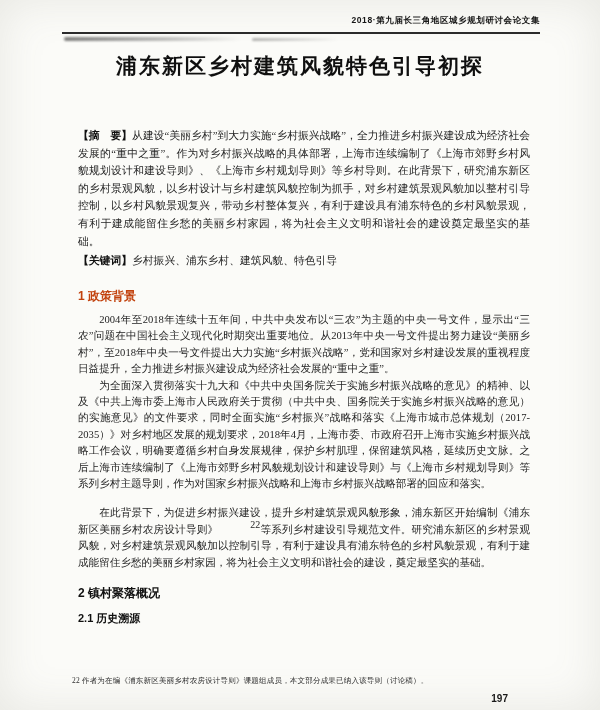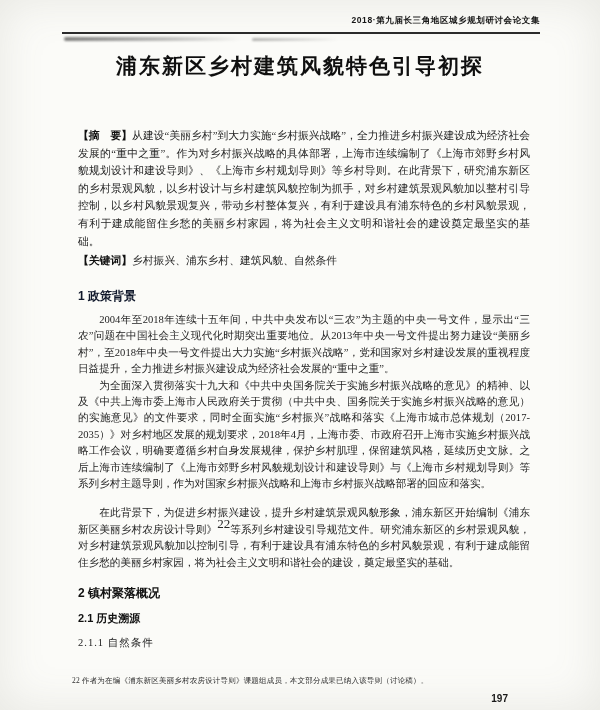--- a/index.html
+++ b/index.html
@@ -29,24 +29,24 @@
   .authors{
     position:absolute;top:97px;left:0;width:100%;text-align:center;
     font-size:9.5px;font-weight:bold;letter-spacing:.5px;color:#222;
   }
   .authors span{margin:0 8px;}
   .front-matter{position:absolute;top:127px;left:78px;width:452px;}
   .abstract{font-size:10.8px;line-height:17.6px;text-align:justify;margin:0;color:#242424;}
   .inline-label{font-family:"Liberation Sans","DejaVu Sans",sans-serif;font-weight:bold;color:#111;text-align:center;}
   .keywords{font-size:10.8px;line-height:18px;margin:1px 0 0 0;color:#242424;}
   .body-text{position:absolute;top:288px;left:78px;width:452px;}
-  .sec-h1{font-family:"Liberation Sans","DejaVu Sans",sans-serif;font-size:12px;font-weight:bold;margin:0 0 7px 0;color:#0f172a;}
+  .sec-h1{font-family:"Liberation Sans","DejaVu Sans",sans-serif;font-size:12px;font-weight:bold;margin:0 0 7px 0;color:#c2410c;}
   .para{font-size:10.6px;line-height:16.4px;text-align:justify;text-indent:2em;margin:0;color:#242424;}
   .para.gap{margin-top:13px;}
-  .para sup{font-size:13px;line-height:0;}
+  .para sup{font-size:10px;line-height:0;margin-left:32px;}
   .sec-h2{font-family:"Liberation Sans","DejaVu Sans",sans-serif;font-size:12px;font-weight:bold;margin:14px 0 0 0;color:#111;}
   .sec-h3{font-family:"Liberation Sans","DejaVu Sans",sans-serif;font-size:11px;font-weight:bold;margin:9px 0 0 0;color:#111;}
   .sec-h4{font-size:10.5px;font-weight:normal;margin:10px 0 0 0;letter-spacing:1px;color:#242424;}
   .footnote{
     position:absolute;left:72px;right:70px;bottom:24px;
     font-size:7.5px;line-height:10px;color:#2e2e2e;letter-spacing:.2px;
   }
   .page-number{
     position:absolute;bottom:6px;right:92px;
     font-family:"Liberation Sans","DejaVu Sans",sans-serif;
@@ -61,30 +61,29 @@
   <div class="journal-header">2018·第九届长三角地区城乡规划研讨会论文集</div>
   <div class="header-rule"></div>
   <div class="artifact-1"></div>
   <div class="artifact-2"></div>
 
   <div class="paper-title">浦东新区乡村建筑风貌特色引导初探</div>
 
 
   <div class="front-matter">
     <p class="abstract"><span class="inline-label">【摘　要】</span><span>从建设“美丽乡村”到大力实施“乡村振兴战略”，全力推进乡村振兴建设成为经济社会发展的“重中之重”。作为对乡村振兴战略的具体部署，上海市连续编制了《上海市郊野乡村风貌规划设计和建设导则》、《上海市乡村规划导则》等乡村导则。在此背景下，研究浦东新区的乡村景观风貌，以乡村设计与乡村建筑风貌控制为抓手，对乡村建筑景观风貌加以整村引导控制，以乡村风貌景观复兴，带动乡村整体复兴，有利于建设具有浦东特色的乡村风貌景观，有利于建成能留住乡愁的美丽乡村家园，将为社会主义文明和谐社会的建设奠定最坚实的基础。</span></p>
-    <p class="keywords"><span class="inline-label">【关键词】</span><span>乡村振兴、浦东乡村、建筑风貌、自然条件</span></p>
+    <p class="keywords"><span class="inline-label">【关键词】</span><span>乡村振兴、浦东乡村、建筑风貌、特色引导</span></p>
   </div>
 
   <div class="body-text">
     <div class="sec-h1">1 政策背景</div>
     <p class="para">2004年至2018年连续十五年间，中共中央发布以“三农”为主题的中央一号文件，显示出“三农”问题在中国社会主义现代化时期突出重要地位。从2013年中央一号文件提出努力建设“美丽乡村”，至2018年中央一号文件提出大力实施“乡村振兴战略”，党和国家对乡村建设发展的重视程度日益提升，全力推进乡村振兴建设成为经济社会发展的“重中之重”。</p>
     <p class="para">为全面深入贯彻落实十九大和《中共中央国务院关于实施乡村振兴战略的意见》的精神、以及《中共上海市委上海市人民政府关于贯彻（中共中央、国务院关于实施乡村振兴战略的意见）的实施意见》的文件要求，同时全面实施“乡村振兴”战略和落实《上海市城市总体规划（2017-2035）》对乡村地区发展的规划要求，2018年4月，上海市委、市政府召开上海市实施乡村振兴战略工作会议，明确要遵循乡村自身发展规律，保护乡村肌理，保留建筑风格，延续历史文脉。之后上海市连续编制了《上海市郊野乡村风貌规划设计和建设导则》与《上海市乡村规划导则》等系列乡村主题导则，作为对国家乡村振兴战略和上海市乡村振兴战略部署的回应和落实。</p>
     <p class="para gap"><span>在此背景下，为促进乡村振兴建设，提升乡村建筑景观风貌形象，浦东新区开始编制《浦东新区美丽乡村农房设计导则》</span><sup>22</sup><span>等系列乡村建设引导规范文件。研究浦东新区的乡村景观风貌，对乡村建筑景观风貌加以控制引导，有利于建设具有浦东特色的乡村风貌景观，有利于建成能留住乡愁的美丽乡村家园，将为社会主义文明和谐社会的建设，奠定最坚实的基础。</span></p>
     <div class="sec-h2">2 镇村聚落概况</div>
     <div class="sec-h3">2.1 历史溯源</div>
-    <div class="sec-h4">2.1.1 自然条件</div>
   </div>
 
   <div class="footnote">22 作者为在编《浦东新区美丽乡村农房设计导则》课题组成员，本文部分成果已纳入该导则（讨论稿）。</div>
 
   <div class="page-number">197</div>
 
 </div>
 
 </body></html>

